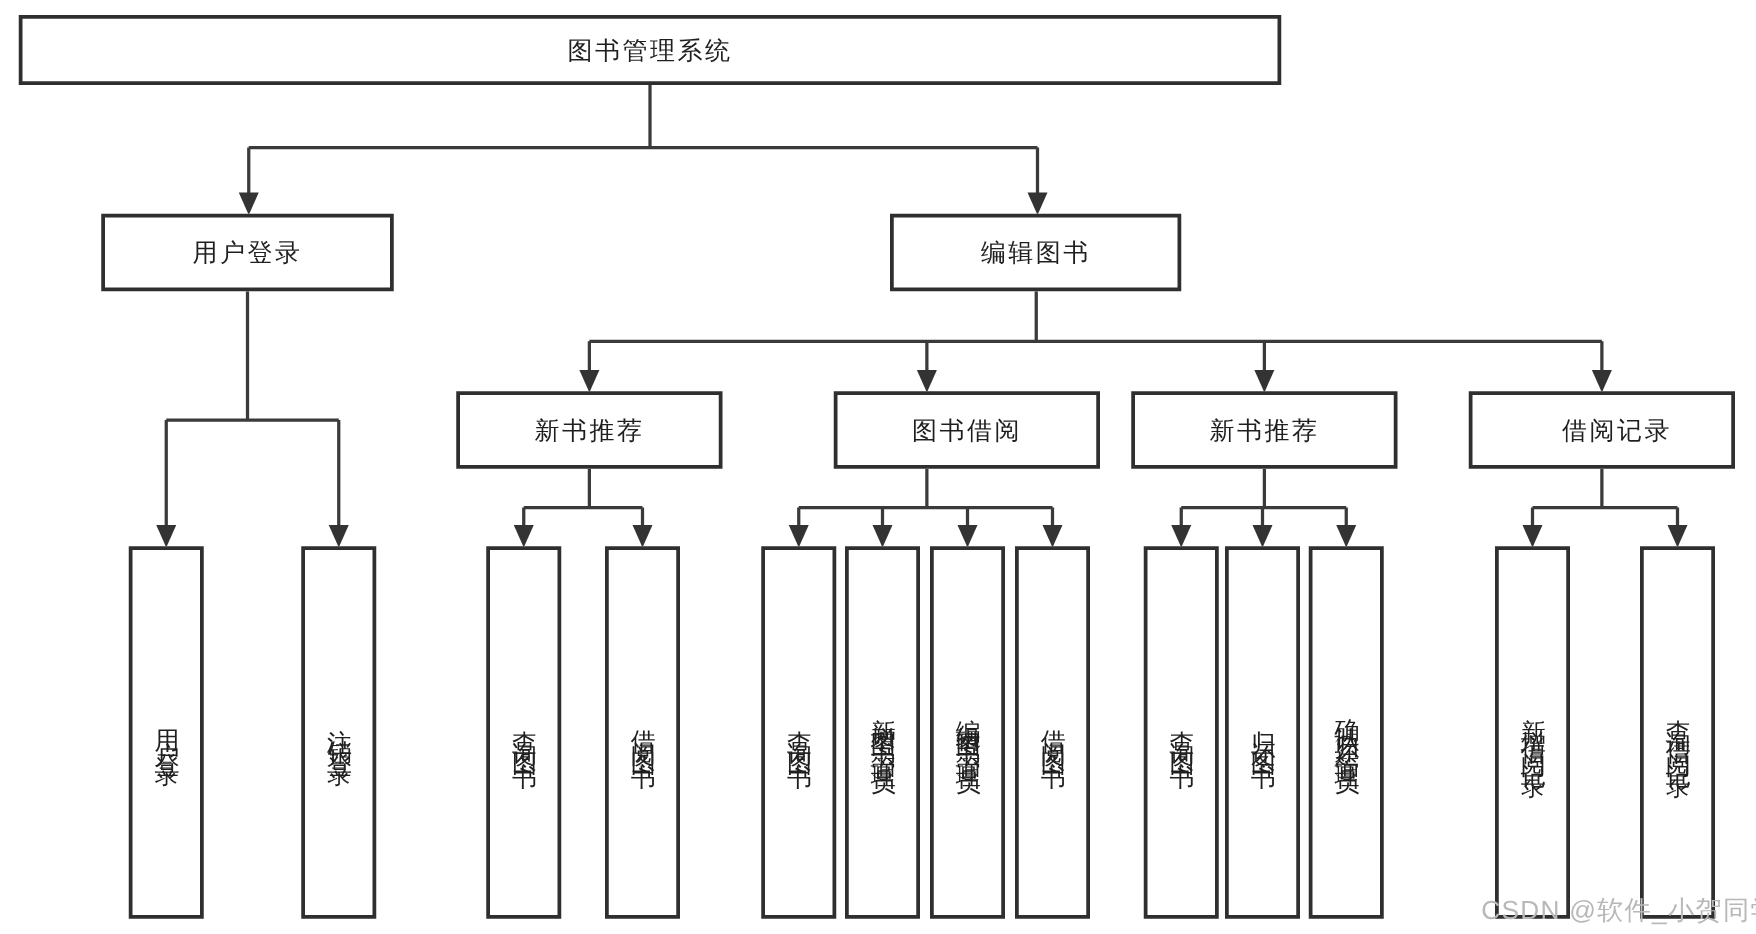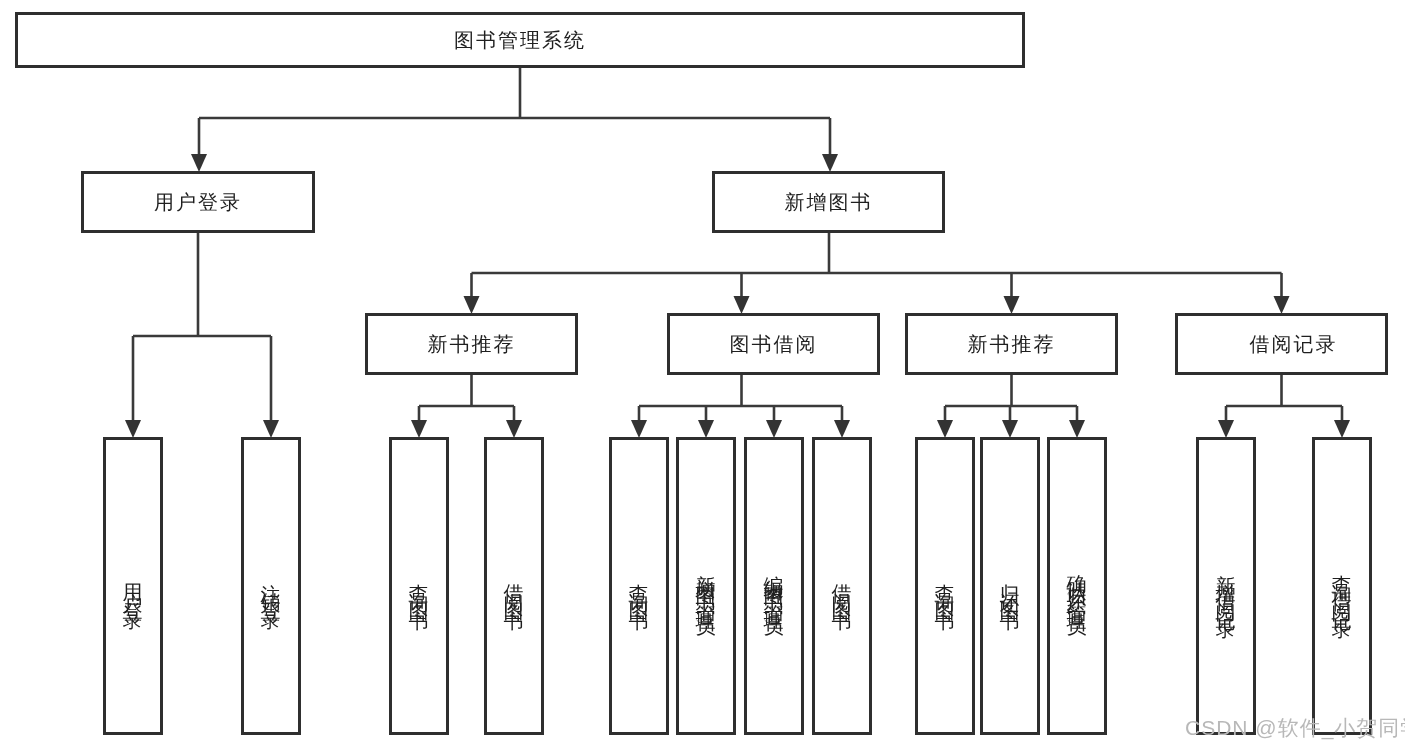--- a/index.html
+++ b/index.html
@@ -165,21 +165,21 @@
   </svg>
 
   <div class="node root-box">
     <span>图书管理系统</span>
   </div>
 
   <div class="node l2-login">
     <span>用户登录</span>
   </div>
   <div class="node l2-mgmt">
-    <span>新增图书</span>
+    <span>编辑图书</span>
   </div>
 
   <div class="node l3 l3-newrec">
     <span>新书推荐</span>
   </div>
   <div class="node l3 l3-borrow">
     <span>图书借阅</span>
   </div>
   <div class="node l3 l3-current">
     <span>新书推荐</span>

